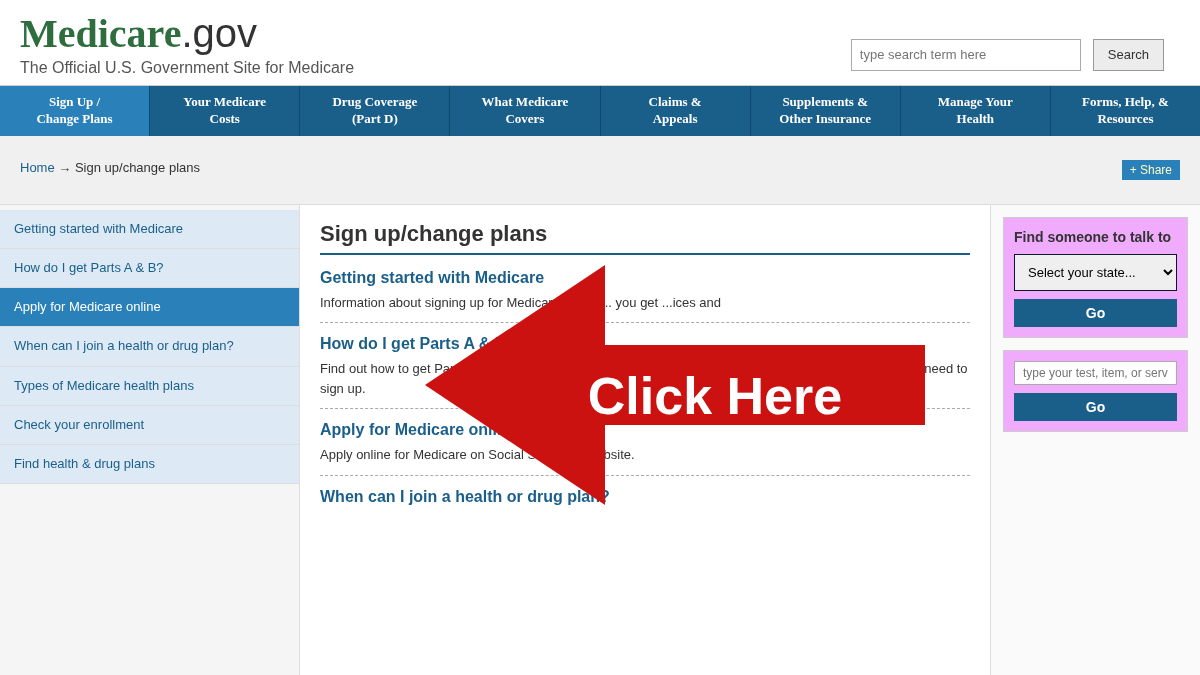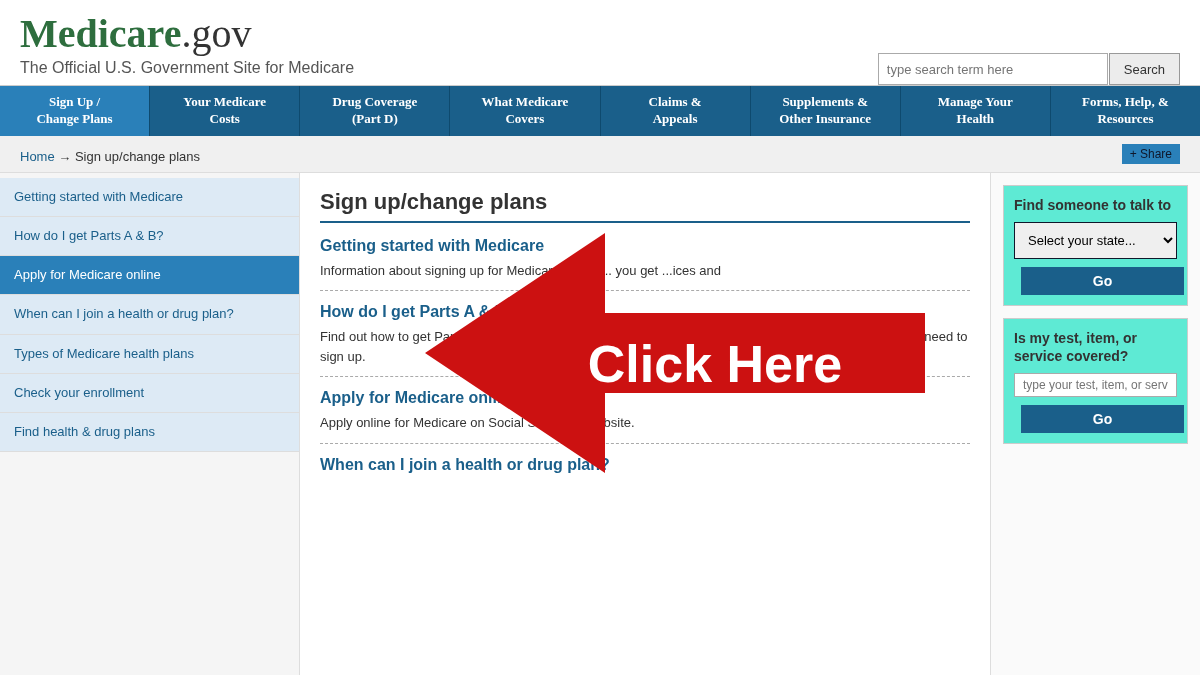--- a/index.html
+++ b/index.html
@@ -1,39 +1,39 @@
 <!DOCTYPE html>
 <html><head>
   <meta charset="utf-8">
   <style>
     * { margin: 0; padding: 0; box-sizing: border-box; }
     body { font-family: Arial, sans-serif; font-size: 13px; background: #e8e8e8; width: 1200px; height: 675px; overflow: hidden; }
 
     
-    #header { background: white; padding: 10px 20px 0 20px; display: flex; align-items: flex-end; justify-content: space-between; border-bottom: 1px solid #ccc; }
+    #header { background: white; padding: 10px 36px 0 20px; display: flex; align-items: center; justify-content: space-between; border-bottom: 1px solid #ccc; }
     #logo-area { display: flex; flex-direction: column; }
     #logo { display: flex; align-items: baseline; }
     #logo-medicare { font-size: 40px; font-weight: bold; color: #2e6e3e; font-family: Georgia, serif; }
-    #logo-dot-gov { font-size: 40px; color: #333; font-family: Liberation Serif, serif; }
+    #logo-dot-gov { font-size: 40px; color: #333; font-family: Liberation Sans, sans-serif; }
     #tagline { font-size: 16px; color: #555; margin-top: 2px; margin-bottom: 8px; }
-    #search-area { display: flex; align-items: center; gap: 1px; margin-top: 14px; }
+    #search-area { display: flex; align-items: center; gap: 12px; margin-top: 14px; }
     #search-input { width: 230px; height: 32px; border: 1px solid #aaa; padding: 4px 8px; font-size: 13px; color: #999; }
     #search-button { height: 32px; padding: 0 14px; background: #ececec; border: 1px solid #999; cursor: pointer; font-size: 13px; color: #333; }
 
     
     #nav { background: #1a5f8a; display: flex; }
     .nav-item { flex: 1; padding: 8px 10px; text-align: center; font-size: 13px; font-weight: bold; color: white; cursor: pointer; border-right: 1px solid #0e4a6e; line-height: 1.3; font-family: Liberation Serif, serif; }
     .nav-item:last-child { border-right: none; }
     .nav-item.active { background: #2a80b9; }
 
     
-    #breadcrumb-bar { background: #f0f0f0; padding: 8px 20px; display: flex; justify-content: space-between; align-items: flex-end; border-bottom: 1px solid #ddd; }
+    #breadcrumb-bar { background: #f0f0f0; padding: 24px 20px; display: flex; justify-content: space-between; align-items: flex-start; border-bottom: 1px solid #ddd; }
     #breadcrumb { font-size: 13px; color: #333; }
     #breadcrumb a { color: #1a5f8a; text-decoration: none; }
-    #share-btn { background: #2a80b9; color: #0f172a; padding: 3px 8px; font-size: 12px; cursor: pointer; border: none; }
+    #share-btn { background: #2a80b9; color: #fef9c3; padding: 3px 8px; font-size: 12px; cursor: pointer; border: none; }
 
     
     #main { display: flex; padding: 0; background: white; height: calc(675px - 155px); }
 
     
     #sidebar { width: 300px; background: #f5f5f5; border-right: 1px solid #ddd; flex-shrink: 0; padding-top: 5px; }
     .sidebar-item { padding: 10px 14px; border-bottom: 1px solid #ddd; font-size: 13px; cursor: pointer; background: #ddeaf5; color: #1a5f8a; line-height: 1.4; }
     .sidebar-item.active { background: #2a80b9; color: white; }
 
     
@@ -41,24 +41,24 @@
     #page-title { font-size: 22px; font-weight: bold; color: #333; border-bottom: 2px solid #1a5f8a; padding-bottom: 6px; margin-bottom: 14px; }
     .section-heading { font-size: 16px; color: #1a5f8a; font-weight: bold; margin-bottom: 6px; margin-top: 12px; }
     .section-text { font-size: 13px; color: #333; line-height: 1.5; margin-bottom: 10px; }
     .section-divider { border: none; border-top: 1px dashed #aaa; margin: 10px 0; }
 
     
     #click-overlay { position: absolute; top: 40px; left: 120px; width: 510px; height: 280px; pointer-events: none; z-index: 10; display: flex; align-items: center; justify-content: center; }
 
     
     #right-panel { width: 210px; padding: 12px; flex-shrink: 0; border-left: 1px solid #ddd; background: #fafafa; }
-    .widget { border: 1px solid #ccc; padding: 10px; margin-bottom: 12px; background: #5eead4; }
+    .widget { border: 1px solid #ccc; padding: 10px; margin-bottom: 12px; background: #f0abfc; }
     .widget-title { font-size: 14px; font-weight: bold; color: #333; margin-bottom: 8px; line-height: 1.3; }
     .widget select { width: 100%; padding: 9px; font-size: 13px; border: 1px solid #0f172a; margin-bottom: 8px; }
-    .widget-go-btn { width: 100%; background: #1a5f8a; color: white; border: none; padding: 6px; font-size: 14px; font-weight: bold; cursor: pointer; margin-left: 7px; }
+    .widget-go-btn { width: 100%; background: #1a5f8a; color: white; border: none; padding: 6px; font-size: 14px; font-weight: bold; cursor: pointer; }
     .widget-input { width: 100%; padding: 4px 8px; font-size: 12px; border: 1px solid #aaa; margin-bottom: 8px; color: #999; }
   </style>
 </head>
 <body>
 
 <div id="header">
   <div id="logo-area">
     <div id="logo">
       <span id="logo-medicare">Medicare</span>
         <span id="logo-dot-gov">.gov</span>
@@ -138,19 +138,18 @@
         <option>Alaska</option>
         <option>Arizona</option>
         <option>California</option>
         <option>Florida</option>
         <option>New York</option>
         <option>Texas</option>
       </select>
       <button class="widget-go-btn">Go</button>
     </div>
     <div class="widget">
-      <div class="widget-title">Is my test, item, or service covered?</div>
       <input class="widget-input" type="text" placeholder="type your test, item, or service here" style="">
       <button class="widget-go-btn">Go</button>
     </div>
   </div>
 
 </div>
 
 </body></html>

